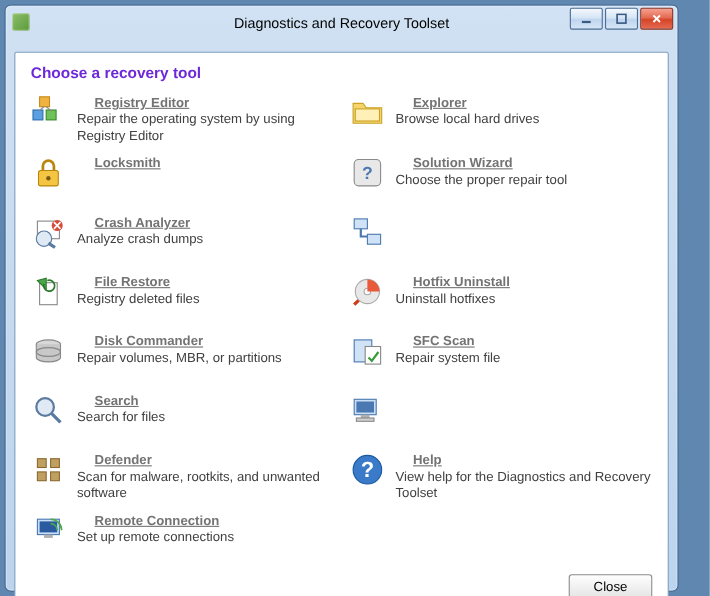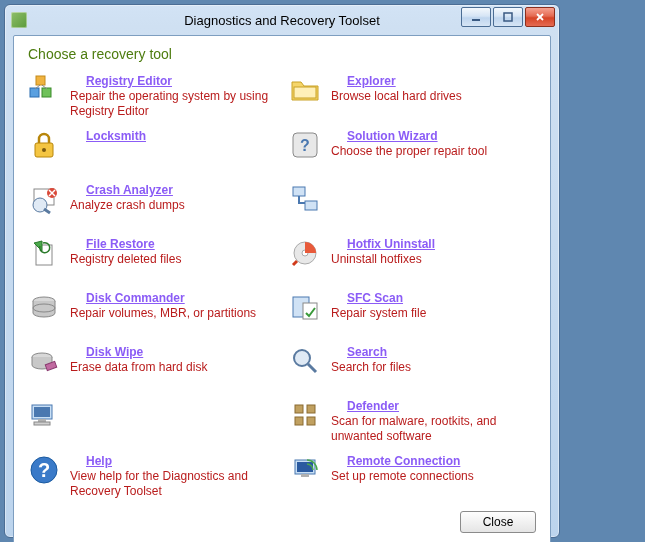--- a/index.html
+++ b/index.html
@@ -7,30 +7,31 @@
     padding: 0;
     width: 645px;
     height: 542px;
     font-family: "Segoe UI", Tahoma, sans-serif;
     font-size: 12px;
     overflow: hidden;
     background: #5f87b0;
   }
   .window {
     position: relative;
-    width: 556px;
+    width: 613px;
     height: 534px;
     margin: 4px;
     background: linear-gradient(180deg, #d2e3f5 0%, #cfe0f2 4%, #bcd4ed 100%);
     border: 1px solid #4b6d94;
     border-radius: 6px;
     box-shadow: inset 0 0 0 1px rgba(255,255,255,0.4);
     box-sizing: border-box;
     display: flex;
     flex-direction: column;
+    gap: 12px;
   }
   .titlebar {
     position: relative;
     height: 30px;
     display: flex;
     align-items: center;
     padding: 0 6px;
     flex: none;
   }
   .titlebar .app-icon {
@@ -83,22 +84,22 @@
     border: 1px solid #7e9ec0;
     border-radius: 2px;
     padding: 10px 14px 10px 14px;
     box-sizing: border-box;
     position: relative;
     display: flex;
     flex-direction: column;
   }
   .heading {
     font-size: 14px;
-    font-weight: normal;
-    color: #4d7c0f;
+    font-weight: bold;
+    color: #6d28d9;
     margin-bottom: 8px;
     flex: none;
   }
   .tools-grid {
     flex: 1;
     display: grid;
     grid-template-columns: 1fr 1fr;
     column-gap: 14px;
     row-gap: 0;
     align-content: start;
@@ -114,30 +115,30 @@
     height: 32px;
     flex: none;
     margin-right: 10px;
     display: flex;
     align-items: center;
     justify-content: center;
   }
   .tool-icon svg { display:block; }
   .tool-text { flex:1; padding-top: 0; }
   .tool-link {
-    color: #8b5cf6;
+    color: #737373;
     text-decoration: underline;
     font-weight: bold;
     font-size: 12px;
     cursor: pointer;
     display: inline-block;
     padding-left: 16px;
   }
   .tool-desc {
-    color: #b91c1c;
+    color: #404040;
     font-size: 12px;
     line-height: 1.25;
     margin-top: 1px;
     max-width: 250px;
   }
   .footer {
     flex: none;
     display: flex;
     justify-content: flex-end;
     padding-top: 6px;
@@ -287,30 +288,20 @@
               <rect x="4" y="6" width="16" height="20" fill="#d0e2f5" stroke="#4a78b0"></rect>
               <rect x="14" y="12" width="14" height="16" fill="#fff" stroke="#888"></rect>
               <path d="M17 22 l3 3 l6 -8" fill="none" stroke="#3a9a3a" stroke-width="2"></path>
             </svg>
           </div>
           <div class="tool-text"><a class="tool-link">SFC Scan</a><div class="tool-desc">Repair system file</div></div>
         </div>
         <div class="tool-item">
           <div class="tool-icon">
             <svg width="32" height="32">
-              <ellipse cx="14" cy="12" rx="10" ry="4" fill="#d8d8d8" stroke="#888"></ellipse>
-              <path d="M4 12 V20 a10 4 0 0 0 20 0 V12" fill="#c8c8c8" stroke="#888"></path>
-              <rect x="18" y="18" width="10" height="6" fill="#c06aa0" stroke="#8a3a70" transform="rotate(-20 23 21)"></rect>
-            </svg>
-          </div>
-          <div class="tool-text"><a class="tool-link">Disk Wipe</a><div class="tool-desc">Erase data from hard disk</div></div>
-        </div>
-        <div class="tool-item">
-          <div class="tool-icon">
-            <svg width="32" height="32">
               <circle cx="13" cy="13" r="8" fill="#e0eaf5" stroke="#5a7aa0" stroke-width="2"></circle>
               <line x1="19" y1="19" x2="27" y2="27" stroke="#5a7aa0" stroke-width="3"></line>
             </svg>
           </div>
           <div class="tool-text"><a class="tool-link">Search</a><div class="tool-desc">Search for files</div></div>
         </div>
         <div class="tool-item">
           <div class="tool-icon">
             <svg width="32" height="32">
               <rect x="4" y="6" width="20" height="14" fill="#c8dff5" stroke="#4a78b0"></rect>

